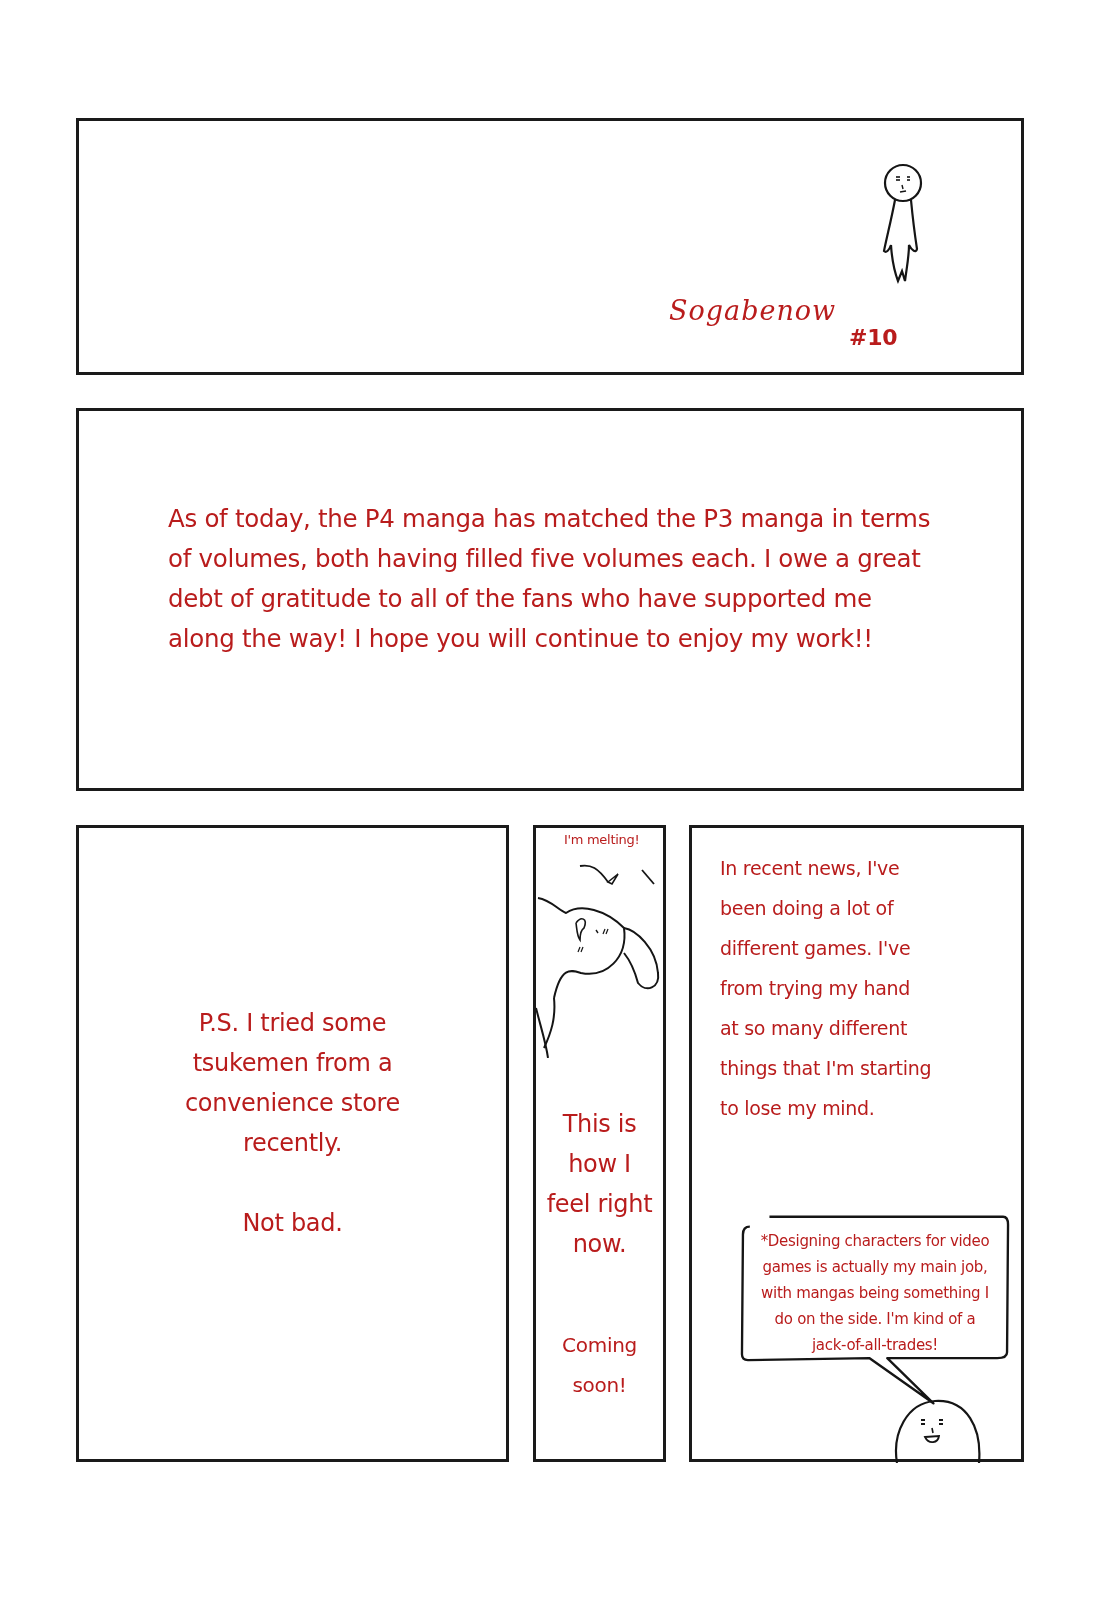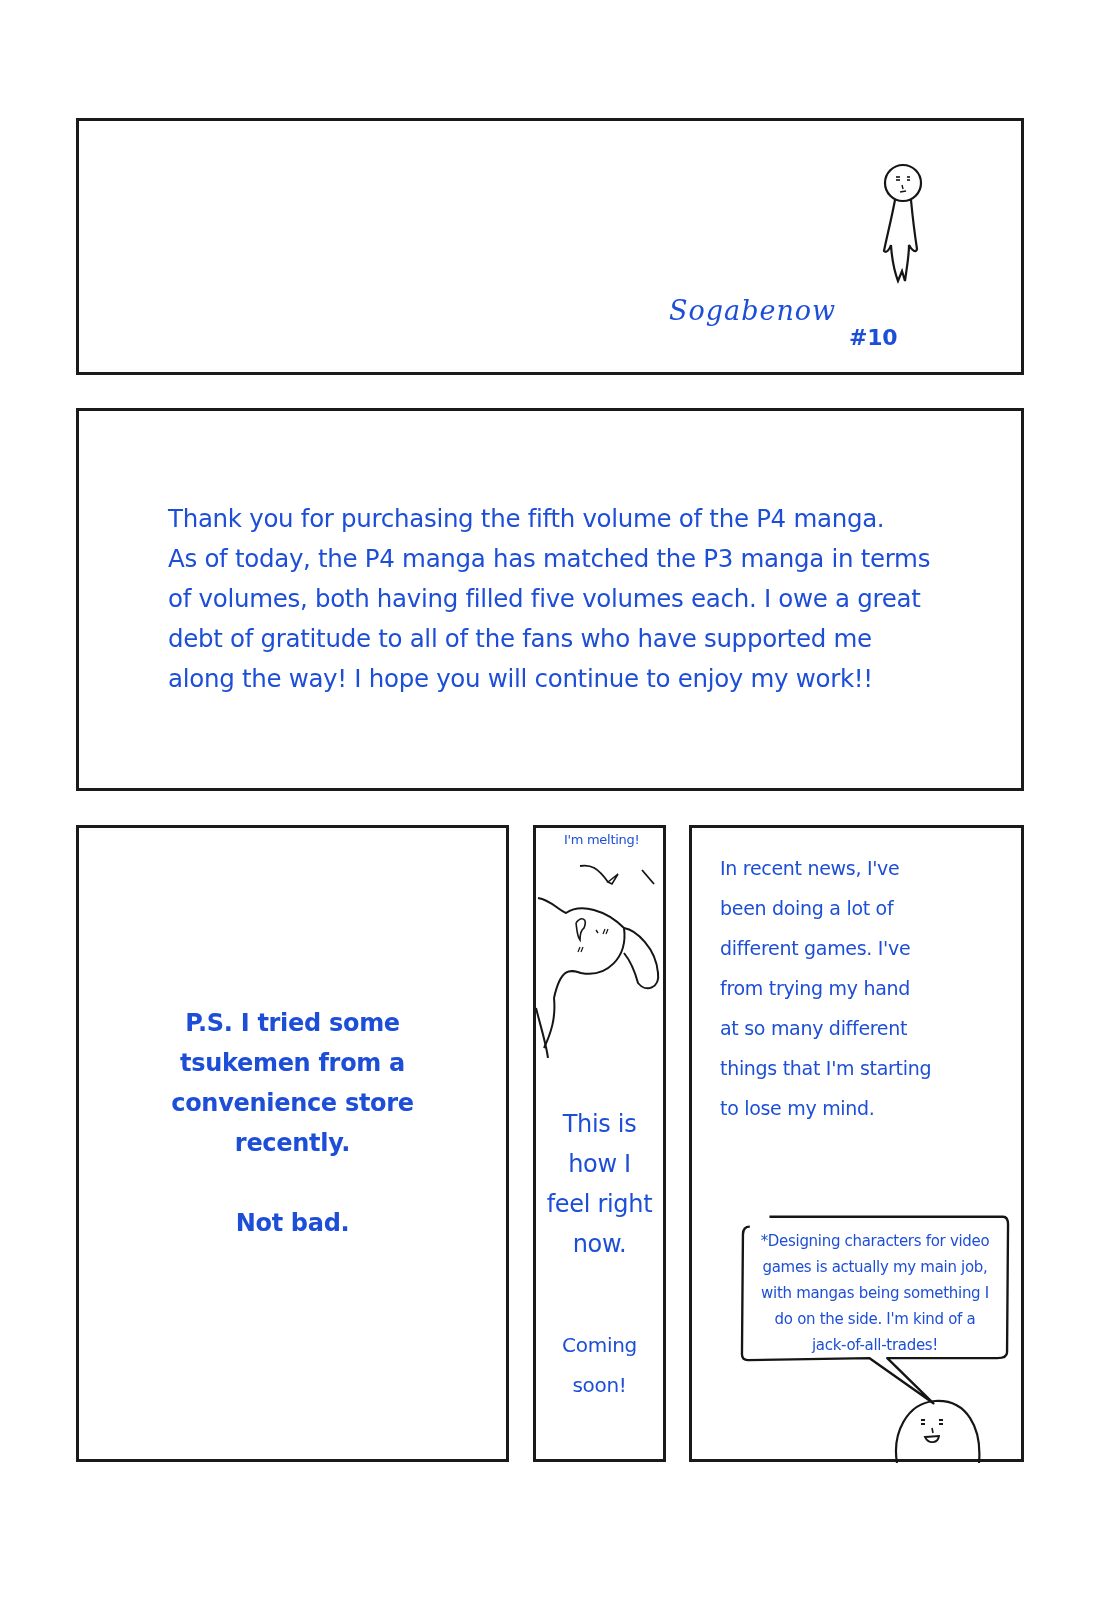--- a/index.html
+++ b/index.html
@@ -1,34 +1,34 @@
 <!DOCTYPE html>
 <html><head>
   <meta charset="utf-8">
   <style>
     html, body { margin: 0; padding: 0; background: #ffffff; }
     body { width: 1116px; height: 1600px; position: relative; overflow: hidden;
            font-family: "DejaVu Sans", sans-serif; color: #111111; }
     .panel { position: absolute; border: 3px solid #1a1a1a; box-sizing: border-box; background: #fff; }
-    .hand { font-family: "DejaVu Sans", sans-serif; color: #1d4ed8; letter-spacing: -0.3px; }
+    .hand { font-family: "DejaVu Sans", sans-serif; color: #b91c1c; letter-spacing: -0.3px; }
     #p1 { left: 76px; top: 118px; width: 948px; height: 257px; }
     #p2 { left: 76px; top: 408px; width: 948px; height: 383px; }
     #p3 { left: 76px; top: 825px; width: 433px; height: 637px; }
     #p4 { left: 533px; top: 825px; width: 133px; height: 637px; }
     #p5 { left: 689px; top: 825px; width: 335px; height: 637px; }
 
     .signature { position: absolute; left: 590px; top: 174px; font-family: "DejaVu Serif", serif;
                  font-size: 27px; font-style: italic; letter-spacing: 1px; }
     .issue { position: absolute; left: 770px; top: 204px; font-size: 22px; font-weight: bold; }
     .stickman { position: absolute; left: 790px; top: 40px; }
 
     .msg { position: absolute; left: 89px; top: 88px; width: 780px; font-size: 24.5px; line-height: 40px; }
     .msg div { white-space: nowrap; }
 
-    .ps { position: absolute; left: 0; width: 100%; top: 175px; text-align: center; font-size: 24px; line-height: 40px; font-weight: bold; }
+    .ps { position: absolute; left: 0; width: 100%; top: 175px; text-align: center; font-size: 24px; line-height: 40px; }
     .ps .gap { height: 40px; }
 
     .melting { position: absolute; left: 28px; top: 4px; font-size: 13px; }
     .bunny { position: absolute; left: 0; top: 30px; }
     .feel { position: absolute; left: 0; width: 100%; top: 236px; text-align: center; font-size: 24px; line-height: 40px; margin-top: 40px; }
     .soon { position: absolute; left: 0; width: 100%; top: 497px; text-align: center; font-size: 20px; line-height: 40px; }
 
     .news { position: absolute; left: 28px; top: 20px; font-size: 19px; line-height: 40px; }
     .news div { white-space: nowrap; }
     .bubble { position: absolute; left: 48px; top: 385px; width: 270px; height: 160px; }
@@ -49,21 +49,20 @@
     <line x1="33" y1="24" x2="34" y2="28" stroke="#151515" stroke-width="1.4"></line>
     <line x1="31" y1="31" x2="37" y2="30" stroke="#151515" stroke-width="1.6"></line>
     <path d="M26 39 C22 60, 18 75, 15 90 C17 92, 20 90, 22 84 C23 100, 26 112, 29 120 L33 110 L36 120 C38 105, 40 95, 40 84 C43 90, 47 92, 48 88 C46 75, 44 60, 42 39" fill="none" stroke="#151515" stroke-width="2.2"></path>
   </svg>
   <div class="signature hand">Sogabenow</div>
   <div class="issue hand">#10</div>
 </div>
 
 <div id="p2" class="panel">
   <div class="msg hand">
-    <div>Thank you for purchasing the fifth volume of the P4 manga.</div>
     <div>As of today, the P4 manga has matched the P3 manga in terms</div>
     <div>of volumes, both having filled five volumes each. I owe a great</div>
     <div>debt of gratitude to all of the fans who have supported me</div>
     <div>along the way! I hope you will continue to enjoy my work!!</div>
   </div>
 </div>
 
 <div id="p3" class="panel">
   <div class="ps hand">
     <div>P.S. I tried some</div>

